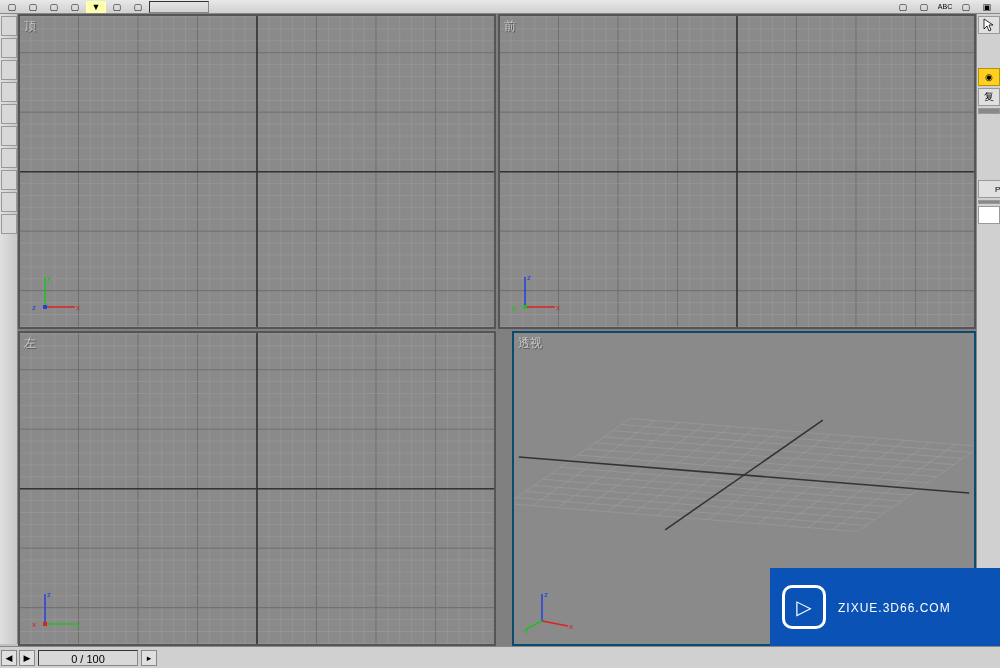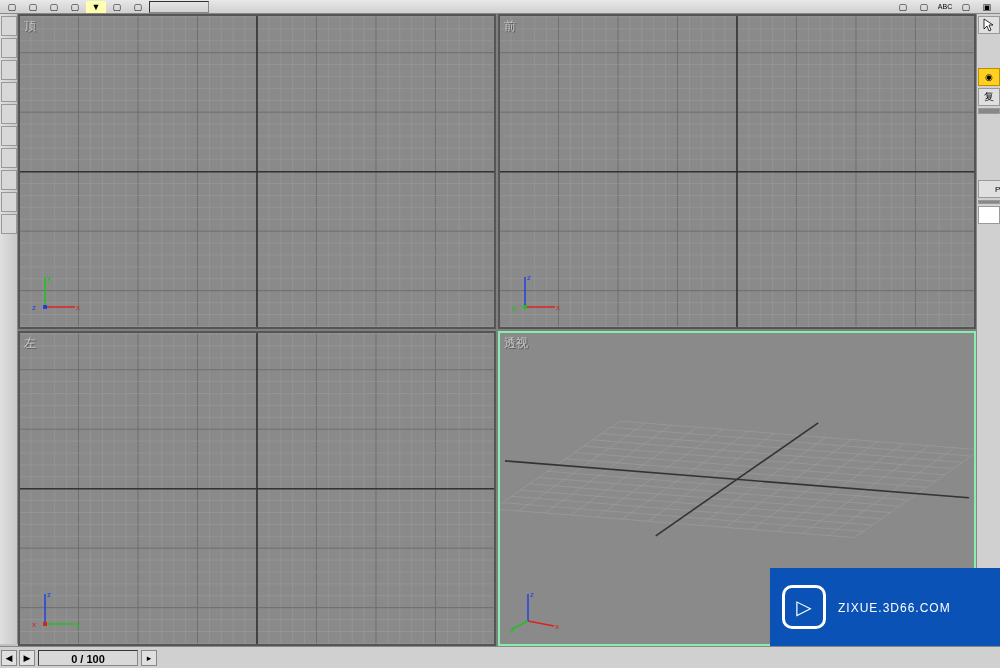--- a/index.html
+++ b/index.html
@@ -65,21 +65,22 @@
   background: #808080;
 }
 
 .viewport {
   position: relative;
   background: #8a8a8a;
   border: 2px solid #555;
   overflow: hidden;
 }
 .viewport.active {
-  border: 2px solid #86efac;
+  border: 2px solid #0c4a6e;
+  margin-left: 14px;
 }
 .viewport-label {
   position: absolute;
   top: 2px;
   left: 4px;
   color: #c8c8c8;
   font-size: 12px;
   z-index: 10;
   text-shadow: 1px 1px 0 #555;
 }
@@ -149,21 +150,20 @@
 }
 .frame-display {
   width: 100px;
   height: 16px;
   border: 1px inset #888;
   background: #d8d8d8;
   text-align: center;
   line-height: 16px;
   font-size: 11px;
   margin: 0 2px;
-  font-weight: bold;
 }
 
 
 .watermark {
   position: absolute;
   right: 0;
   bottom: 22px;
   width: 230px;
   height: 78px;
   background: #0a52b5;

